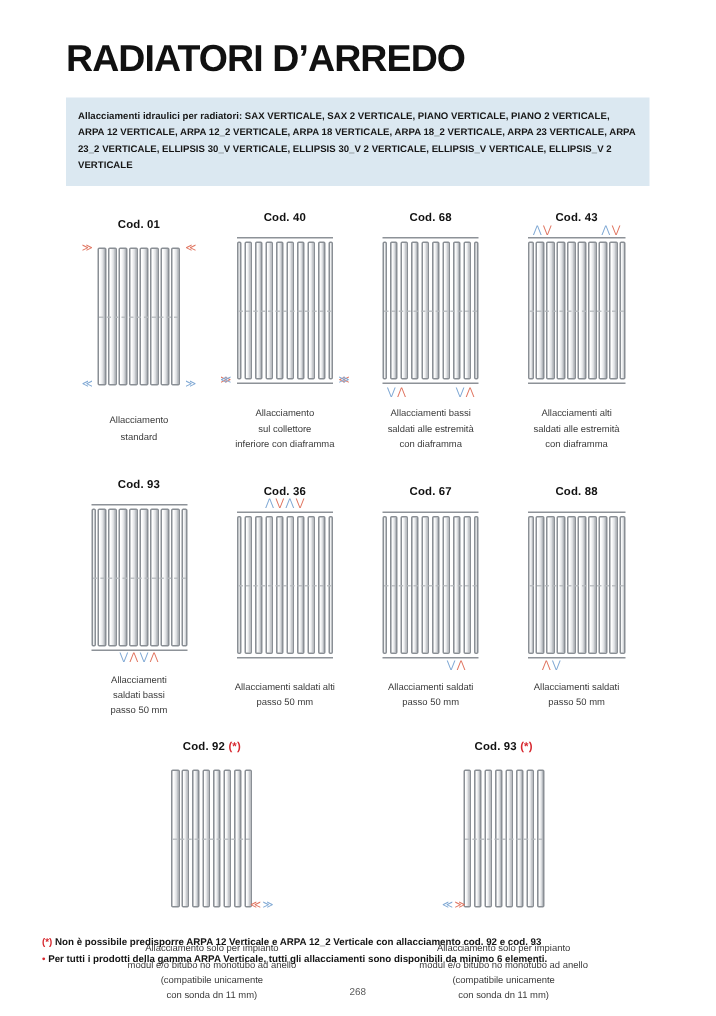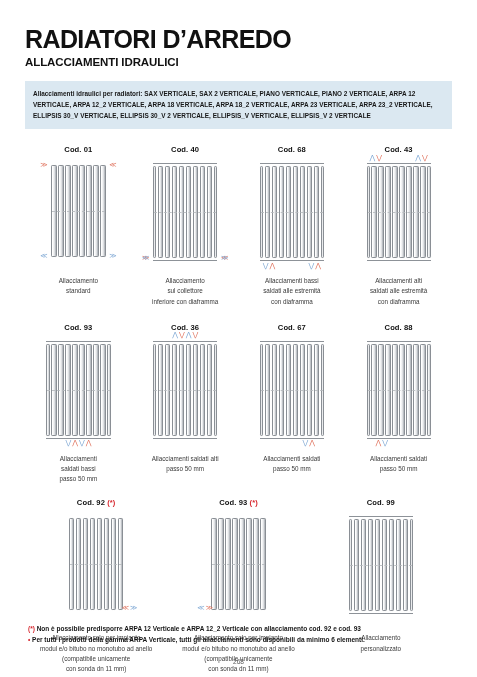--- a/index.html
+++ b/index.html
@@ -13,21 +13,21 @@
     font-family: "Liberation Sans", sans-serif;
     color: #1a1a1a;
     overflow: hidden;
     position: relative;
   }
 
   .page {
     width: 477px;
     height: 677px;
     box-sizing: border-box;
-    padding: 0 25px;
+    padding: 0 44px;
     position: relative;
   }
 
   
   .header { padding-top: 26px; }
   .title {
     font-size: 25px;
     font-weight: bold;
     letter-spacing: -0.6px;
     line-height: 1.05;
@@ -55,20 +55,21 @@
     line-height: 1.72;
     color: #161616;
     margin: 0;
     letter-spacing: 0.02px;
   }
 
   
   .grid-row {
     display: flex;
     width: 100%;
+    align-items: center;
   }
   .row-1, .row-2 { margin-top: 16px; }
   .row-3 { margin-top: 14px; }
 
   .cell {
     flex: 1 1 0;
     display: flex;
     flex-direction: column;
     align-items: center;
     box-sizing: border-box;
@@ -223,21 +224,20 @@
     color: #5d5d5d;
   }
 </style>
 </head>
 <body>
 
 <div class="page">
 
   <div class="header">
     <h1 class="title">RADIATORI D’ARREDO</h1>
-    <h2 class="subtitle">ALLACCIAMENTI IDRAULICI</h2>
   </div>
 
   <div class="intro-band">
     <p class="intro-text">Allacciamenti idraulici per radiatori: SAX VERTICALE, SAX 2 VERTICALE, PIANO VERTICALE, PIANO 2 VERTICALE, ARPA 12 VERTICALE, ARPA 12_2 VERTICALE, ARPA 18 VERTICALE, ARPA 18_2 VERTICALE, ARPA 23 VERTICALE, ARPA 23_2 VERTICALE, ELLIPSIS 30_V VERTICALE, ELLIPSIS 30_V 2 VERTICALE, ELLIPSIS_V VERTICALE, ELLIPSIS_V 2 VERTICALE</p>
   </div>
 
   <div class="grid-row row-1">
       <div class="cell">
         <div class="cell-code">Cod. 01</div>
         <div class="diagram-wrap">
@@ -542,41 +542,20 @@
             </div>
             <div class="conn side-l">
               <span class="pair">
                 <span class="arrow blue">≪</span>
                 <span class="arrow red">≫</span>
               </span>
             </div>
           </div>
         </div>
         <div class="caption">Allacciamento solo per impianto<br>modul e/o bitubo no monotubo ad anello<br>(compatibile unicamente<br>con sonda dn 11 mm)</div>
-      </div>
-      <div class="cell">
-        <div class="cell-code">Cod. 99</div>
-        <div class="diagram-wrap">
-          <div class="radiator">
-            <div class="rad-body" style="height: 92px;">
-              <div class="rail"></div>
-              <div class="tube"></div>
-              <div class="tube"></div>
-              <div class="tube"></div>
-              <div class="tube"></div>
-              <div class="tube"></div>
-              <div class="tube"></div>
-              <div class="tube"></div>
-              <div class="tube"></div>
-              <div class="rail"></div>
-              <div class="mid-line"></div>
-            </div>
-          </div>
-        </div>
-        <div class="caption">Allacciamento<br>personalizzato</div>
       </div>
     </div>
 
   <div class="footnotes">
       <p class="footnote"><span class="mark">(*)</span><span> Non è possibile predisporre ARPA 12 Verticale e ARPA 12_2 Verticale con allacciamento cod. 92 e cod. 93</span></p>
       <p class="footnote"><span class="mark">•</span><span> Per tutti i prodotti della gamma ARPA Verticale, tutti gli allacciamenti sono disponibili da minimo 6 elementi.</span></p>
     </div>
   <div class="page-number">268</div>
 
 </div>

